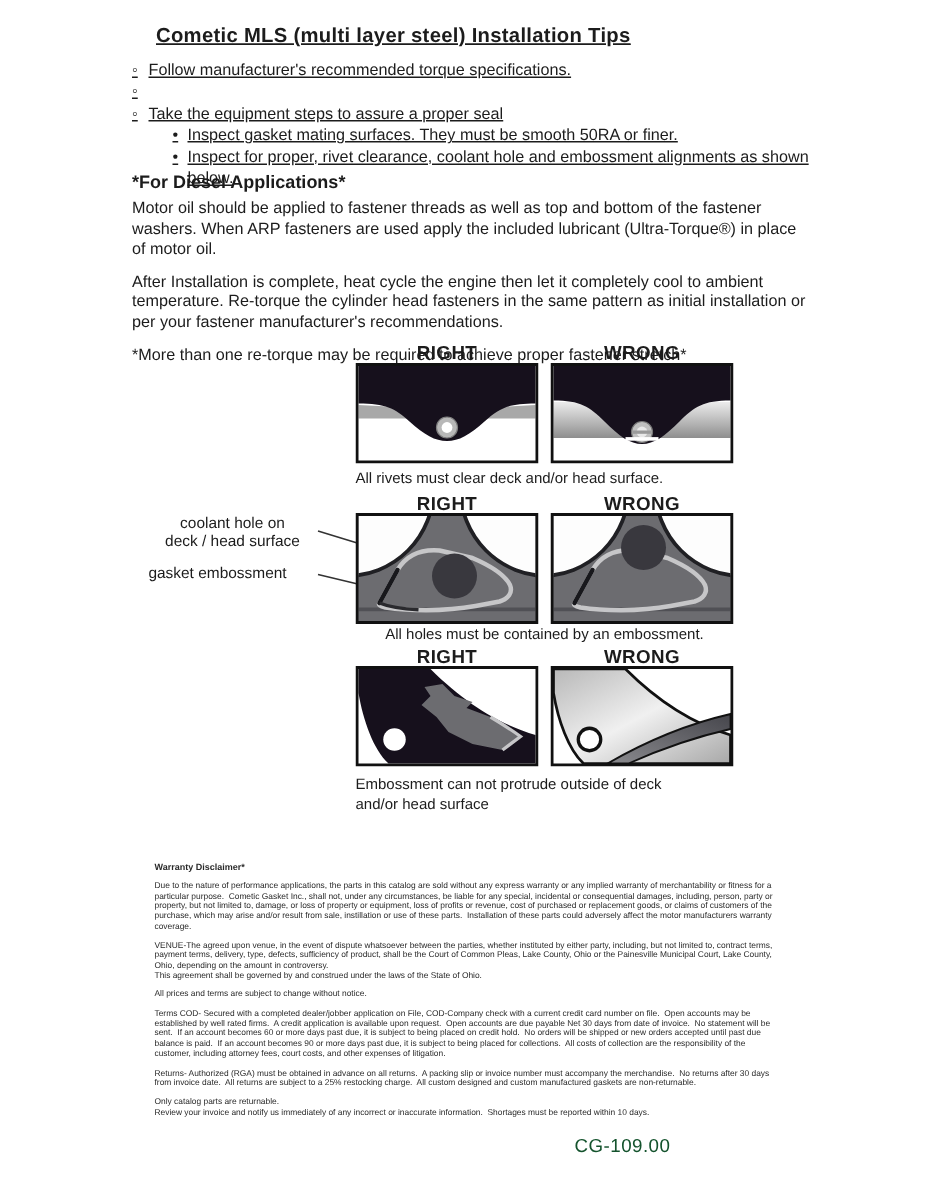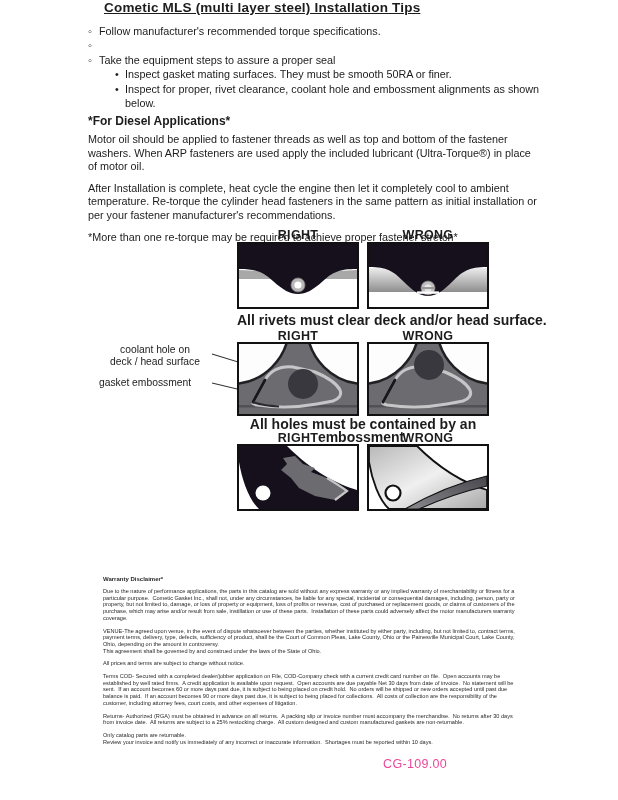--- a/index.html
+++ b/index.html
@@ -1,43 +1,43 @@
 <!DOCTYPE html>
 <html><head>
 <meta charset="utf-8">
 <style>
   html,body{margin:0;padding:0;background:#888;}
   #page{position:relative;width:618px;height:800px;background:#ffffff;overflow:hidden;
         font-family:"Liberation Sans", sans-serif;color:#1c1c1c;}
   
-  #intro{position:absolute;top:0;left:88px;right:78px;}
+  #intro{position:absolute;top:16px;left:88px;right:78px;text-decoration:underline;}
   .page-title{font-size:13.5px;font-weight:bold;text-decoration:underline;
               margin:0 0 9px 16px;letter-spacing:.2px;}
   .bullet-row{display:flex;font-size:10.8px;line-height:14.4px;}
   .bullet-row .marker{width:11px;flex:0 0 11px;text-align:left;}
   .bullet-row.sub{margin-left:27px;}
   .bullet-row.sub .marker{width:10px;flex:0 0 10px;}
   
   #diesel{position:absolute;top:110px;left:88px;right:78px;}
   .diesel-heading{font-size:12px;font-weight:bold;margin:4px 0 5px 0;}
   .para{font-size:10.8px;line-height:13.6px;margin:0 0 8px 0;white-space:pre-wrap;}
   
   #diagrams{position:absolute;top:228px;left:0;width:618px;height:345px;}
   .rw-label{position:absolute;width:122px;text-align:center;font-size:12.5px;font-weight:bold;letter-spacing:.3px;}
   .panel{position:absolute;width:122px;}
-  .caption{position:absolute;font-size:14px;font-weight:bold;line-height:12.5px;}
+  .caption{position:absolute;font-size:10px;font-weight:normal;line-height:12.5px;}
   .side-label{position:absolute;font-size:10.3px;line-height:11.8px;text-align:center;white-space:pre-line;}
   #leader-lines{position:absolute;left:0;top:0;width:618px;height:345px;pointer-events:none;}
   
   #warranty{position:absolute;top:576px;left:103px;width:416px;color:#2a2a2a;}
   .w-heading{font-size:6px;font-weight:bold;margin:0 0 6px 0;}
   .w-para{font-size:5.6px;line-height:6.7px;margin:0 0 6px 0;white-space:pre-wrap;}
   
   #page-number{position:absolute;top:757px;left:315px;width:200px;text-align:center;
-               font-size:12.5px;color:#ec4899;letter-spacing:.3px;}
+               font-size:12.5px;color:#14532d;letter-spacing:.3px;}
 </style>
 </head>
 <body>
 
 <div id="page">
 
   <div id="intro">
     <div class="page-title">Cometic MLS (multi layer steel) Installation Tips</div>
 
     <div class="bullet-row">
@@ -190,20 +190,22 @@
           </linearGradient>
         </defs>
         <rect x="1" y="1" width="120" height="65" fill="#ffffff"></rect>
         <path d="M2,2 H50 C76,28 100,40 120,46 L120,65 H22 C12,56 5,36 2,18 Z" fill="url(#g3band)" stroke="#111111" stroke-width="1.8"></path>
         <path d="M38,65 C64,50 94,38 120,32 L120,42 C98,47 72,56 52,65 Z" fill="url(#g3stripe)" stroke="#111111" stroke-width="1.2"></path>
         <circle cx="26" cy="49" r="7.5" fill="#ffffff" stroke="#111111" stroke-width="2.2"></circle>
         <rect x="1" y="1" width="120" height="65" fill="none" stroke="#111111" stroke-width="2"></rect>
       </svg>
     </div>
 
+    <div class="caption" style="left:237px;top:290px;width:260px;white-space:pre-line;">Embossment can not protrude outside of deck
+and/or head surface</div>
   </div>
 
   <div id="warranty">
     <div class="w-heading">Warranty Disclaimer*</div>
     <p class="w-para">Due to the nature of performance applications, the parts in this catalog are sold without any express warranty or any implied warranty of merchantability or fitness for a particular purpose.  Cometic Gasket Inc., shall not, under any circumstances, be liable for any special, incidental or consequential damages, including, person, party or property, but not limited to, damage, or loss of property or equipment, loss of profits or revenue, cost of purchased or replacement goods, or claims of customers of the purchase, which may arise and/or result from sale, instillation or use of these parts.  Installation of these parts could adversely affect the motor manufacturers warranty coverage.</p>
     <p class="w-para">VENUE-The agreed upon venue, in the event of dispute whatsoever between the parties, whether instituted by either party, including, but not limited to, contract terms, payment terms, delivery, type, defects, sufficiency of product, shall be the Court of Common Pleas, Lake County, Ohio or the Painesville Municipal Court, Lake County, Ohio, depending on the amount in controversy.
 This agreement shall be governed by and construed under the laws of the State of Ohio.</p>
     <p class="w-para">All prices and terms are subject to change without notice.</p>
     <p class="w-para">Terms COD- Secured with a completed dealer/jobber application on File, COD-Company check with a current credit card number on file.  Open accounts may be established by well rated firms.  A credit application is available upon request.  Open accounts are due payable Net 30 days from date of invoice.  No statement will be sent.  If an account becomes 60 or more days past due, it is subject to being placed on credit hold.  No orders will be shipped or new orders accepted until past due balance is paid.  If an account becomes 90 or more days past due, it is subject to being placed for collections.  All costs of collection are the responsibility of the customer, including attorney fees, court costs, and other expenses of litigation.</p>
     <p class="w-para">Returns- Authorized (RGA) must be obtained in advance on all returns.  A packing slip or invoice number must accompany the merchandise.  No returns after 30 days from invoice date.  All returns are subject to a 25% restocking charge.  All custom designed and custom manufactured gaskets are non-returnable.</p>

